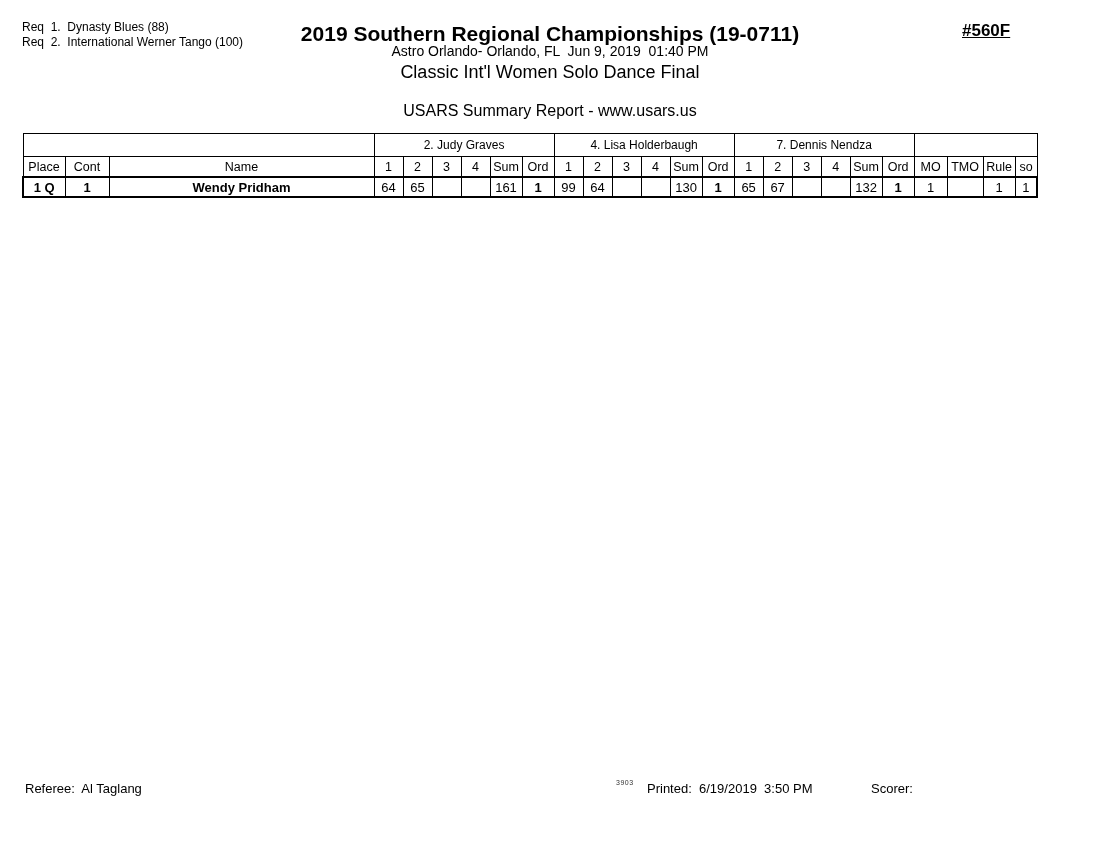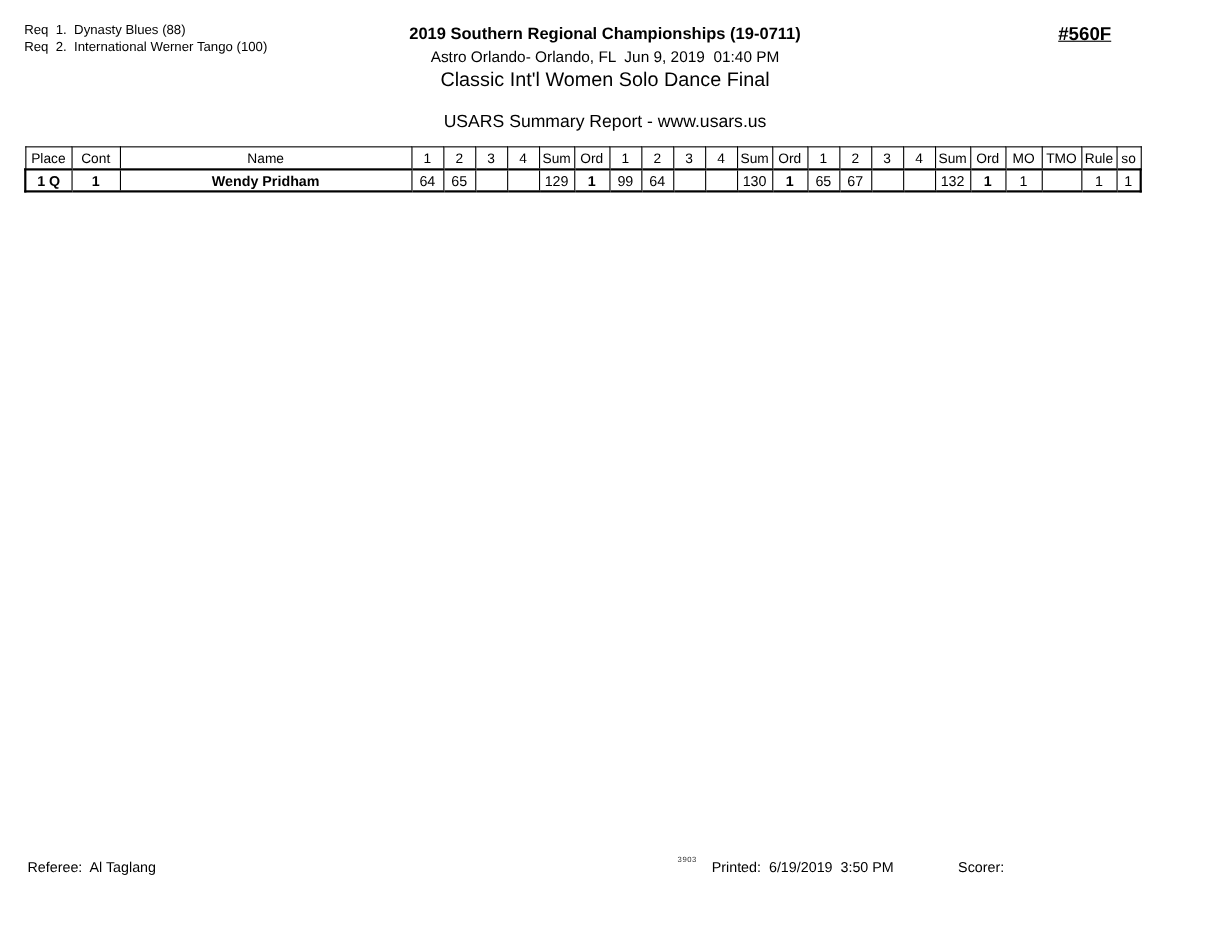--- a/index.html
+++ b/index.html
@@ -11,21 +11,21 @@
     font-family:"Liberation Sans", sans-serif;
     color:#000;
   }
   .pre{white-space:pre;}
 
   
   .req-block{position:absolute;left:22px;top:20px;font-size:12px;line-height:15px;}
 
   
   .hline{position:absolute;left:0;right:0;text-align:center;}
-  .h-title{top:22px;font-size:15px;font-weight:bold;}
+  .h-title{top:22px;font-size:21px;font-weight:bold;}
   .h-venue{top:43px;font-size:14px;}
   .h-event{top:62px;font-size:18px;font-weight:normal;}
   .h-report{top:102px;font-size:16px;}
 
   .event-number{position:absolute;left:962px;top:21px;font-size:17px;font-weight:bold;text-decoration:underline;}
 
   
   table.results{
     position:absolute;left:22px;top:133px;
     border-collapse:collapse;table-layout:fixed;width:1014px;
@@ -95,20 +95,27 @@
       <col style="width:29px">
       <col style="width:32px">
       <col style="width:32px">
     <col style="width:33px">
       <col style="width:36px">
       <col style="width:32px">
       <col style="width:22px">
   </colgroup>
 
   <tbody>
+      <tr class="jrow">
+    <td class="nb" colspan="3"></td>
+    <td class="jname" colspan="6">2.  Judy Graves</td>
+    <td class="jname" colspan="6">4.  Lisa Holderbaugh</td>
+    <td class="jname" colspan="6">7.  Dennis Nendza</td>
+    <td class="nb" colspan="4"></td>
+  </tr>
 
   <tr class="hrow">
     <td>Place</td>
     <td>Cont</td>
     <td class="namecol">Name</td>
 
     <td>1</td>
     <td>2</td>
     <td>3</td>
     <td>4</td>
@@ -137,21 +144,21 @@
 
   <tr class="drow">
     <td class="b first">1 Q</td>
     <td class="b">1</td>
     <td class="b namecol">Wendy Pridham</td>
 
     <td>64</td>
     <td>65</td>
     <td></td>
     <td></td>
-    <td class="sumcol">129</td>
+    <td class="sumcol">161</td>
     <td class="ordcol b">1</td>
 
     <td>99</td>
     <td>64</td>
     <td></td>
     <td></td>
     <td class="sumcol">130</td>
     <td class="ordcol b">1</td>
 
     <td>65</td>

